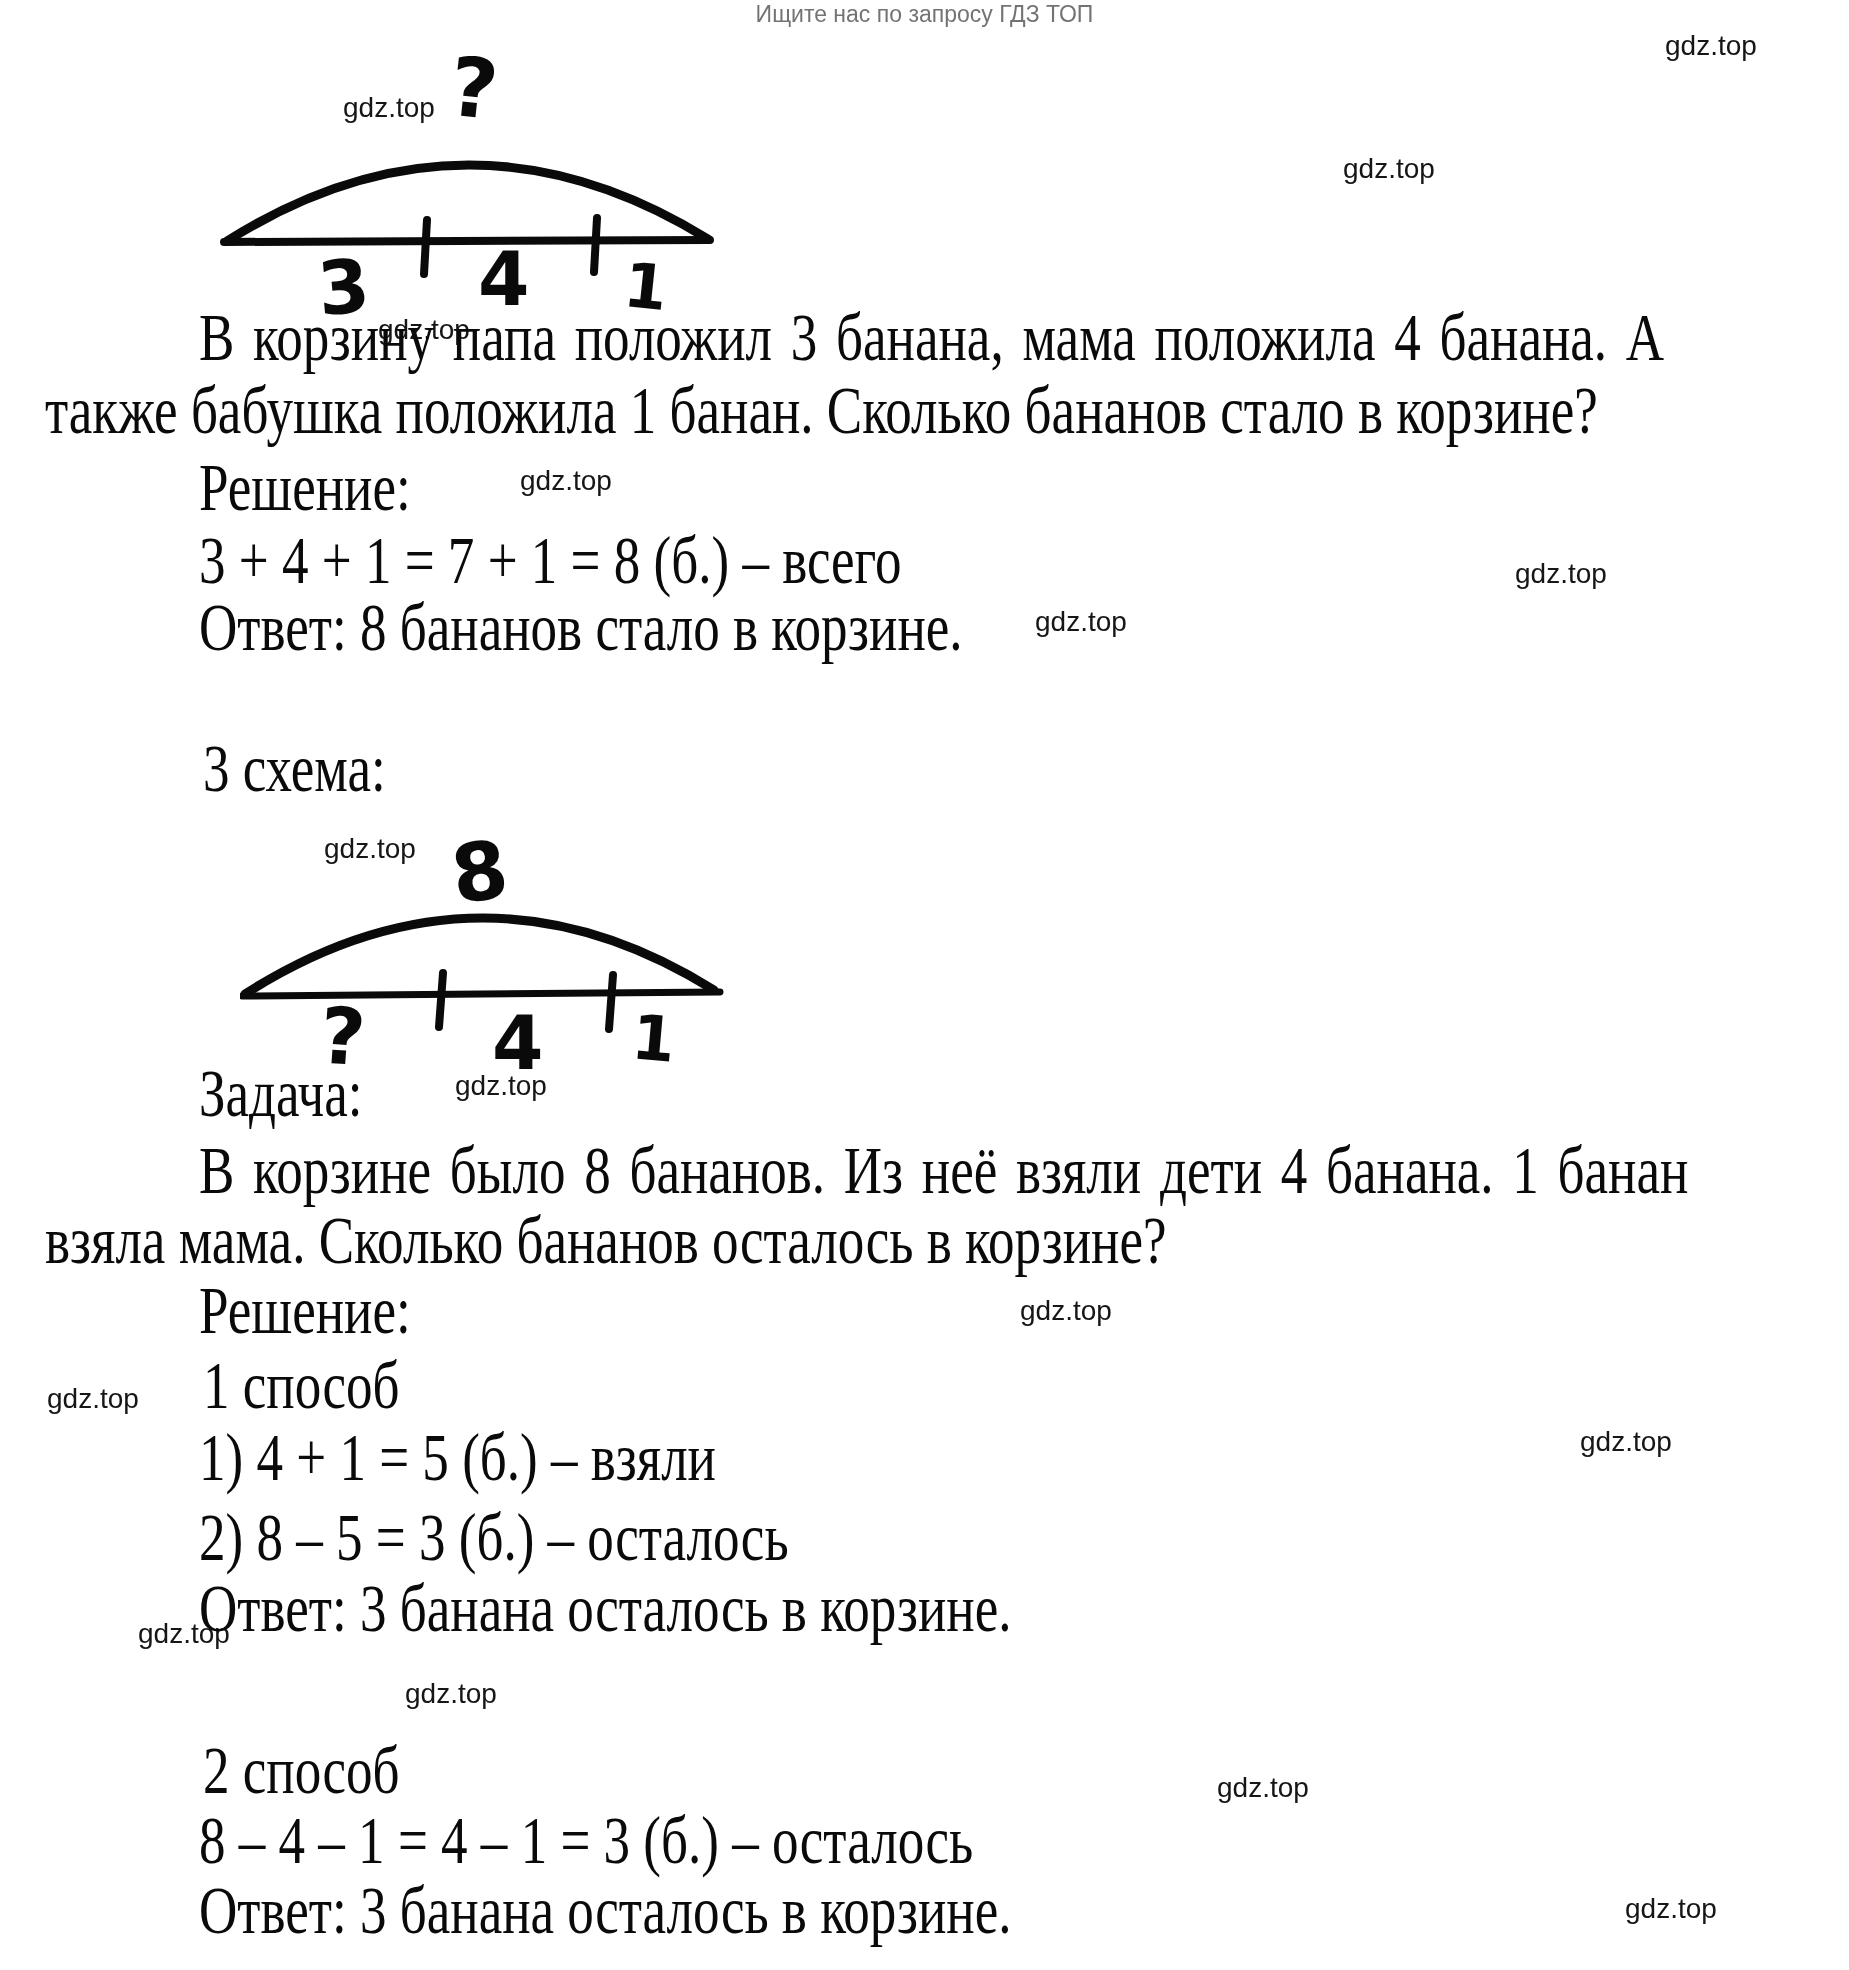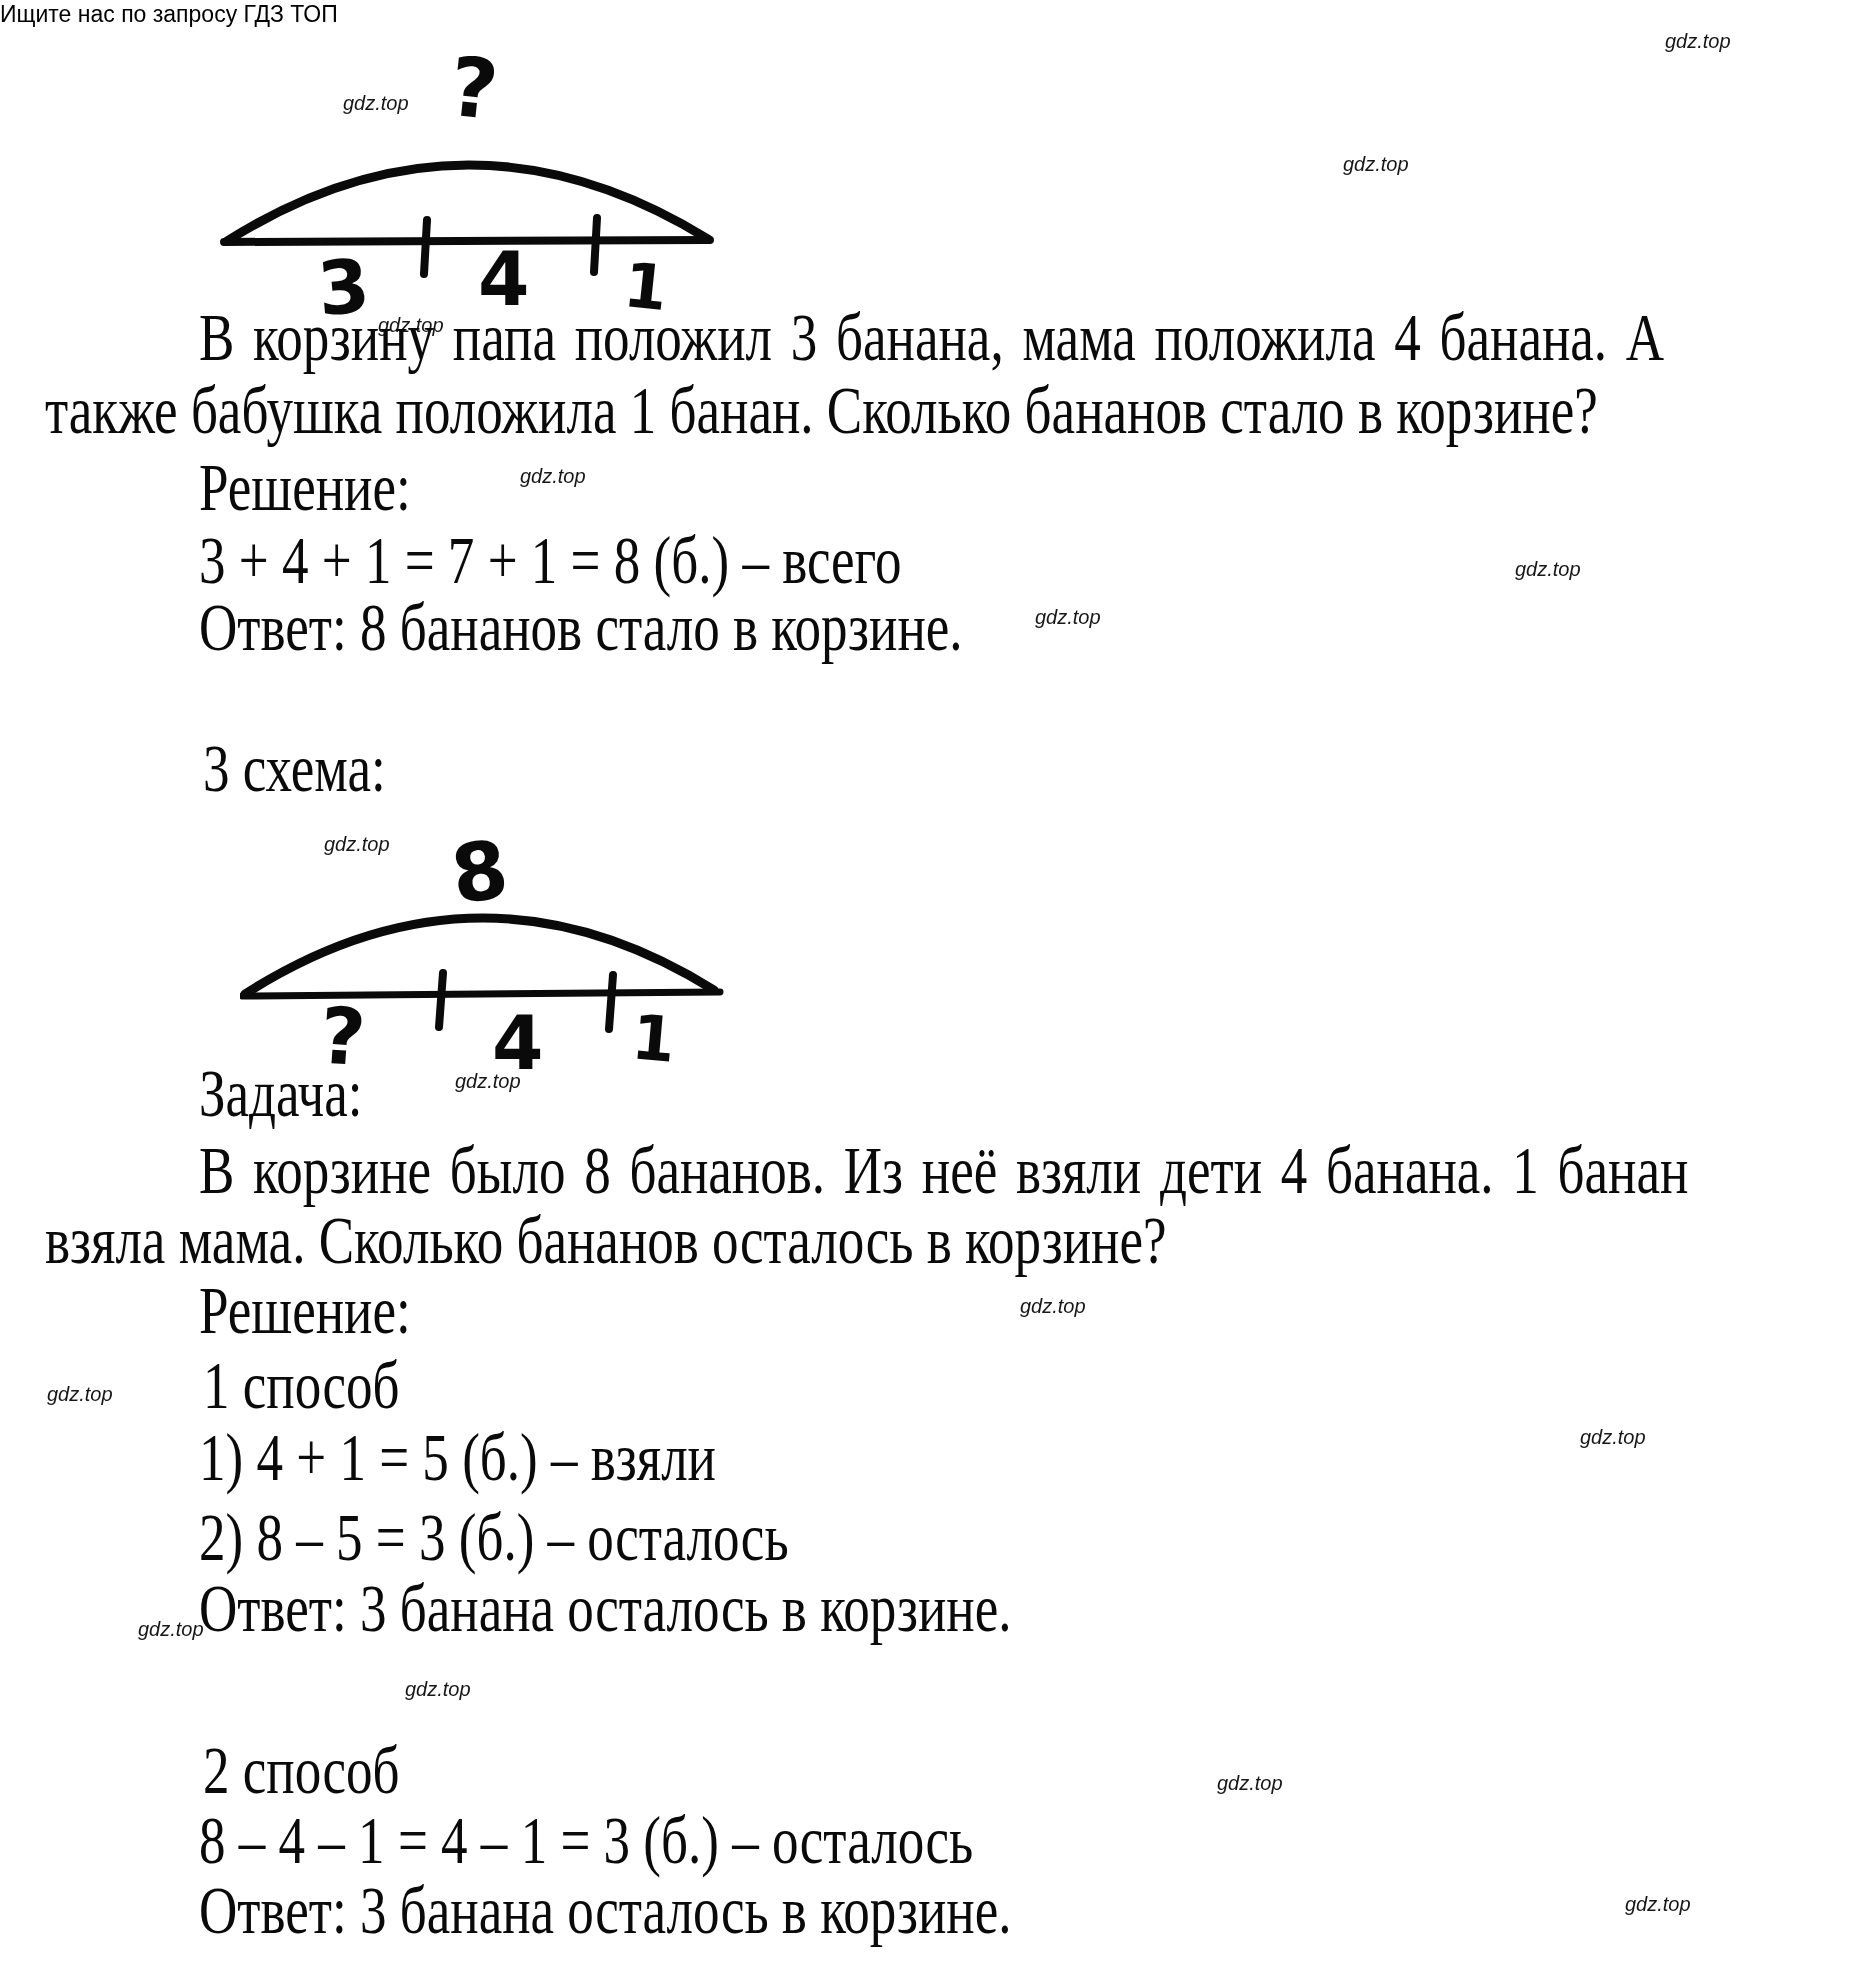--- a/index.html
+++ b/index.html
@@ -8,44 +8,43 @@
     width:1849px;
     height:1970px;
     background:#ffffff;
     overflow:hidden;
     font-family:"Liberation Serif", serif;
     color:#0a0a0a;
   }
   .promo{
     position:absolute;
     top:1px; left:0; width:100%;
-    text-align:left;
+    text-align:center;
     font-family:"Liberation Sans", sans-serif;
     font-size:23px;
     font-weight:500;
-    color:#000000;
+    color:#737373;
   }
   .footer{
     position:absolute;
     top:1938px; left:0; width:100%;
     text-align:center;
     font-family:"Liberation Sans", sans-serif;
     font-size:23px;
     font-weight:500;
     color:#6b2d90;
     margin-top:31px;
   }
   .wm{
     position:absolute;
     font-family:"Liberation Sans", sans-serif;
-    font-size:20px;
+    font-size:28px;
     font-weight:400;
     color:#161616;
     white-space:nowrap;
-    font-style:italic;
   }
   .t{
     position:absolute;
     font-size:68px;
     line-height:1.05;
     white-space:nowrap;
     transform:scaleX(0.78);
     transform-origin:0 0;
     color:#0a0a0a;
   }

